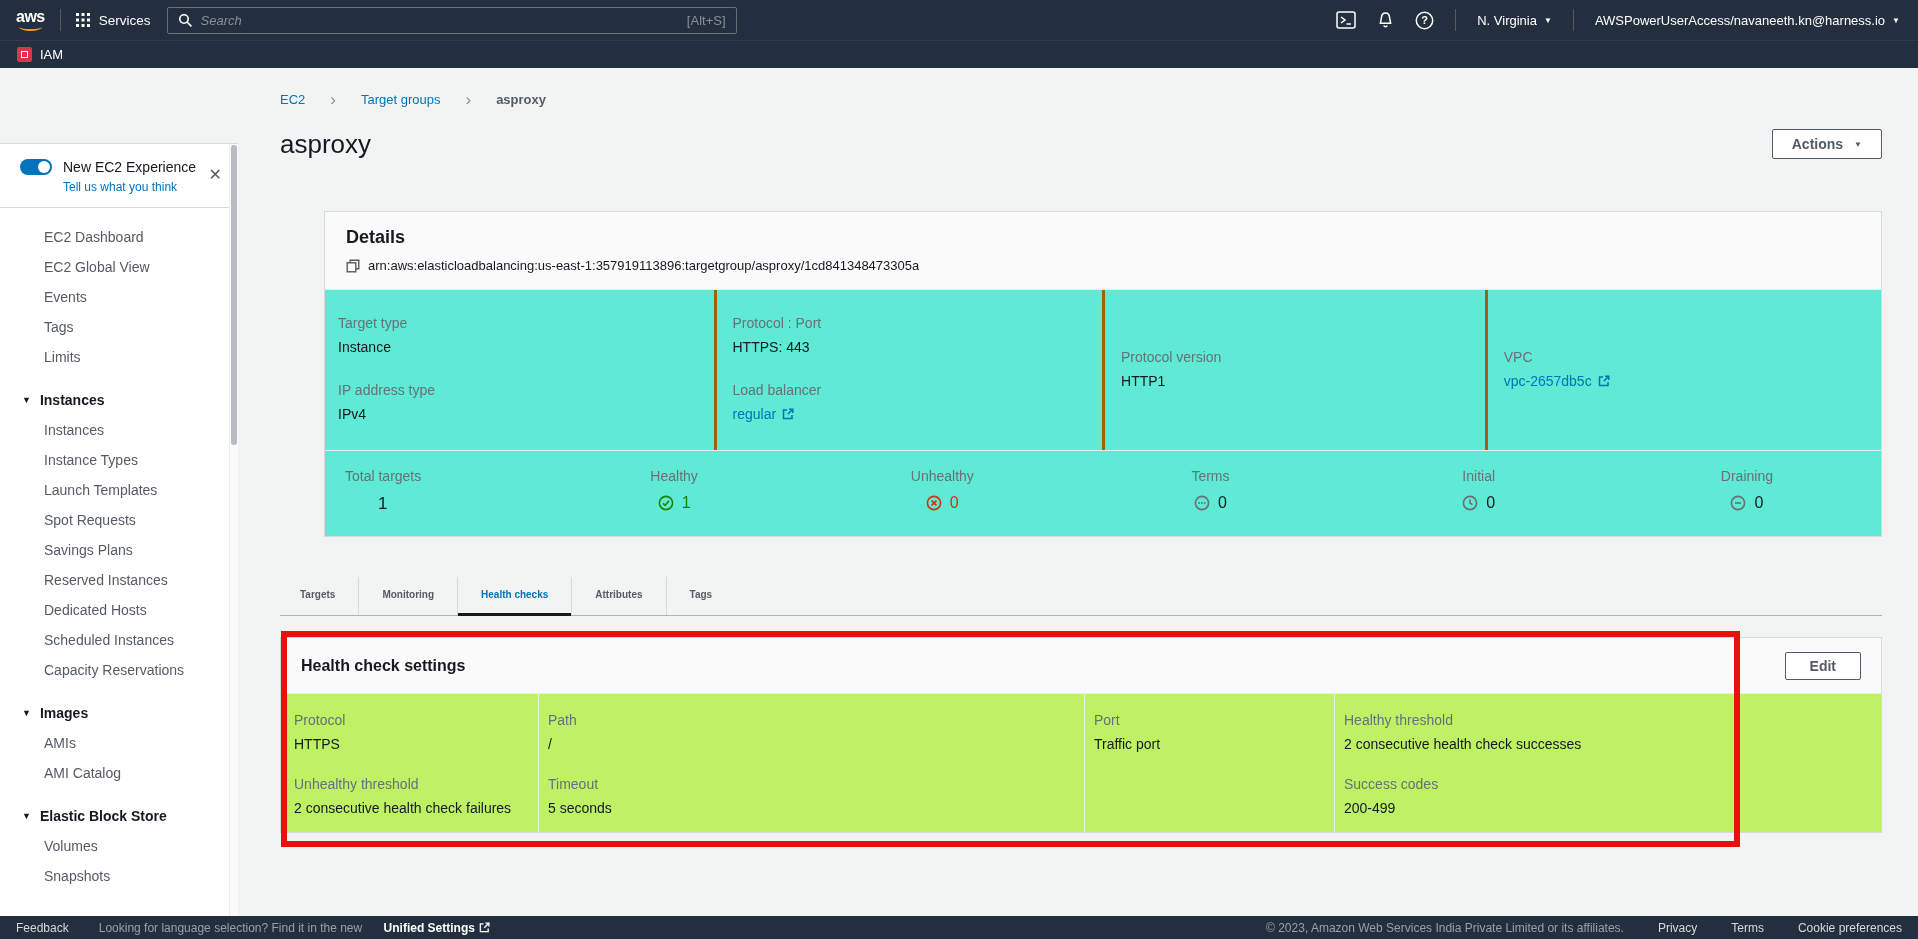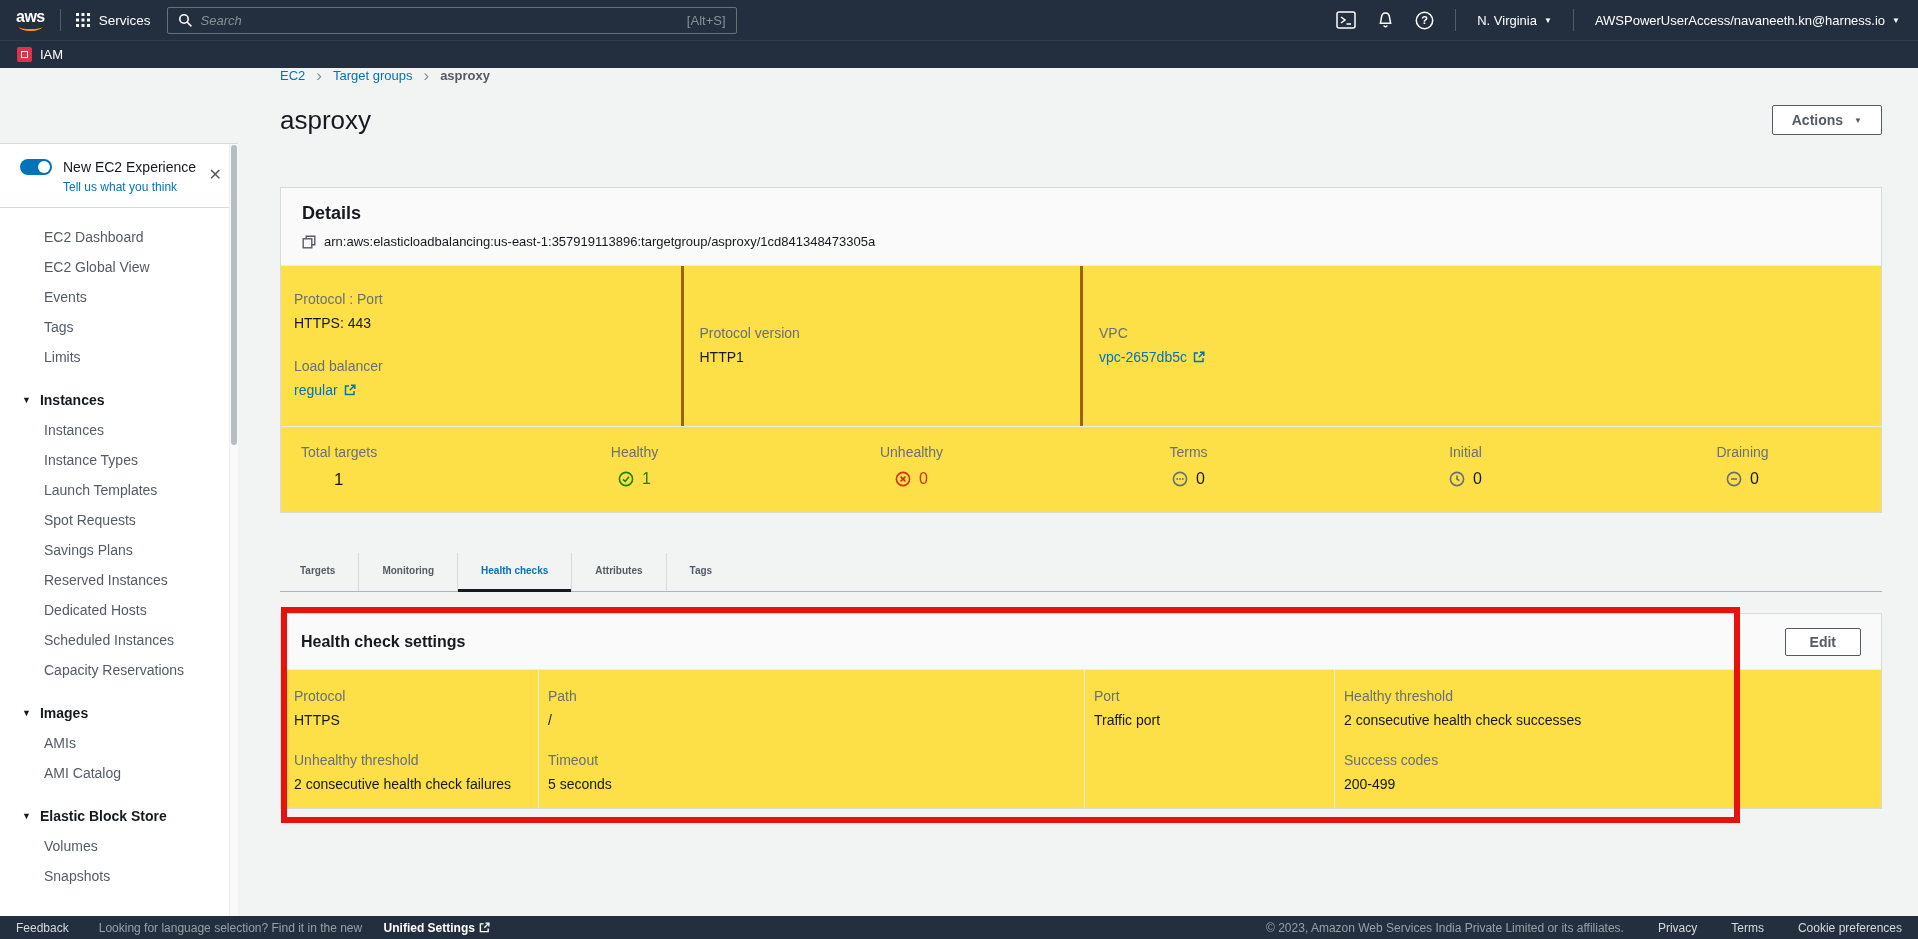--- a/index.html
+++ b/index.html
@@ -50,31 +50,31 @@
   .banner-link { display:inline-block; margin:5px 0 0 43px; font-size:12px; color:#0073bb; cursor:pointer; }
   .sb-close { position:absolute; right:16px; top:21px; font-size:16px; color:#545b64; cursor:pointer; }
   .sb-nav { padding:14px 0 20px; }
   .sb-link { height:30px; line-height:30px; padding-left:44px; font-size:14px; color:#545b64;
     cursor:pointer; white-space:nowrap; }
   .sb-section { height:30px; margin-top:13px; padding-left:22px; font-size:14px; font-weight:bold;
     color:#16191f; display:flex; align-items:center; gap:9px; cursor:pointer; }
   .tri { font-size:9px; line-height:1; color:#16191f; }
   
   .content { flex:1; padding:0 36px 0 42px; min-width:0; }
-  .breadcrumb { display:flex; align-items:center; gap:11px; font-size:13px; }
+  .breadcrumb { margin-top:24px; display:flex; align-items:center; gap:25px; font-size:13px; }
   .bc-link { color:#0073bb; cursor:pointer; }
   .bc-sep { color:#879196; font-size:17px; line-height:12px; }
   .bc-current { color:#545b64; font-weight:bold; }
   .title-row { margin-top:16px; height:42px; display:flex; align-items:center; justify-content:space-between; }
   .page-title { font-size:26px; font-weight:400; color:#16191f; }
   .btn { background:#fff; border:1px solid #545b64; border-radius:2px; color:#545b64;
     font-weight:bold; font-size:14px; font-family:inherit; padding:6px 19px; cursor:pointer;
     display:inline-flex; align-items:center; gap:11px; }
   
-  .card { margin-top:46px; background:#fde047; border:1px solid #d5dbdb; }
+  .card { margin-top:46px; background:#5eead4; border:1px solid #d5dbdb;margin-left:44px; }
   .card-header { background:#fafafa; border-bottom:1px solid #eaeded; padding:15px 21px 16px; }
   .card-title { font-size:18px; font-weight:bold; }
   .arn-row { margin-top:10px; display:flex; align-items:center; gap:8px; font-size:13px; color:#16191f; }
   .copy-icon { cursor:pointer; display:flex; }
   .details-grid { display:grid; grid-template-columns:1fr 1fr 0.985fr 1.02fr; }
   .dcol { padding:25px 20px 28px 13px; display:flex; flex-direction:column; gap:27px; }
   .dcol + .dcol { border-left:3px solid #a16207; padding-left:16px;justify-content:center; }
   .flabel { font-size:14px; color:#687078; }
   .fvalue { margin-top:8px; font-size:14px; color:#16191f; display:flex; align-items:center; gap:6px; }
   .link { color:#0073bb; cursor:pointer; }
@@ -90,21 +90,21 @@
   .svalue.green { color:#1d8102; } .svalue.red { color:#d13212; }
   
   .tabs { margin-top:40px; display:flex; border-bottom:1px solid #aab7b8; }
   .tab { height:38px; line-height:36px; padding:0 23px; font-size:10px; font-weight:bold;
     color:#545b64; border-right:1px solid #d5dbdb; position:relative; cursor:pointer; white-space:nowrap; }
   .tab:first-child { padding-left:20px; }
   .tab:last-child { border-right:none; }
   .tab.active { color:#0073bb; }
   .tab.active::after { content:""; position:absolute; left:0; right:0; bottom:-1px; height:3px; background:#16191f; }
   
-  .hc-card { margin-top:21px; background:#fde047; border:1px solid #d5dbdb; position:relative; }
+  .hc-card { margin-top:21px; background:#bef264; border:1px solid #d5dbdb; position:relative; }
   .hc-header { background:#fafafa; border-bottom:1px solid #eaeded; padding:11px 20px;
     display:flex; align-items:center; justify-content:space-between; min-height:56px; }
   .hc-title { font-size:16px; font-weight:bold; }
   .hc-grid { display:grid; grid-template-columns:257px 546px 250px 1fr; }
   .hcol { padding:18px 10px 16px 13px; }
   .hcol + .hcol { border-left:1px solid #eaeded; padding-left:9px; }
   .hfield + .hfield { margin-top:24px; }
   .red-annotation { position:absolute; left:0; top:-7px; width:1459px; height:216px;
     border:6px solid #e8120c; pointer-events:none; z-index:5; }
   
@@ -272,20 +272,30 @@
               <rect x="1.2" y="3.8" width="8.6" height="9"></rect>
               <polyline points="4.2,3.8 4.2,1.2 12.8,1.2 12.8,9.8 9.8,9.8"></polyline>
             </svg>
           </span>
           <span>arn:aws:elasticloadbalancing:us-east-1:357919113896:targetgroup/asproxy/1cd841348473305a</span>
         </div>
       </div>
       <div class="details-grid">
         <div class="dcol">
           <div class="field">
+            <div class="flabel">Target type</div>
+            <div class="fvalue">Instance</div>
+          </div>
+          <div class="field">
+            <div class="flabel">IP address type</div>
+            <div class="fvalue">IPv4</div>
+          </div>
+        </div>
+        <div class="dcol">
+          <div class="field">
             <div class="flabel">Protocol : Port</div>
             <div class="fvalue">HTTPS: 443</div>
           </div>
           <div class="field">
             <div class="flabel">Load balancer</div>
             <div class="fvalue">
               <span class="link">regular</span>
               <span>
                 <svg width="12" height="12" viewBox="0 0 12 12" fill="none" stroke="#0073bb" stroke-width="1.5">
                   <polyline points="5,2 1.5,2 1.5,10.5 10,10.5 10,7"></polyline>

